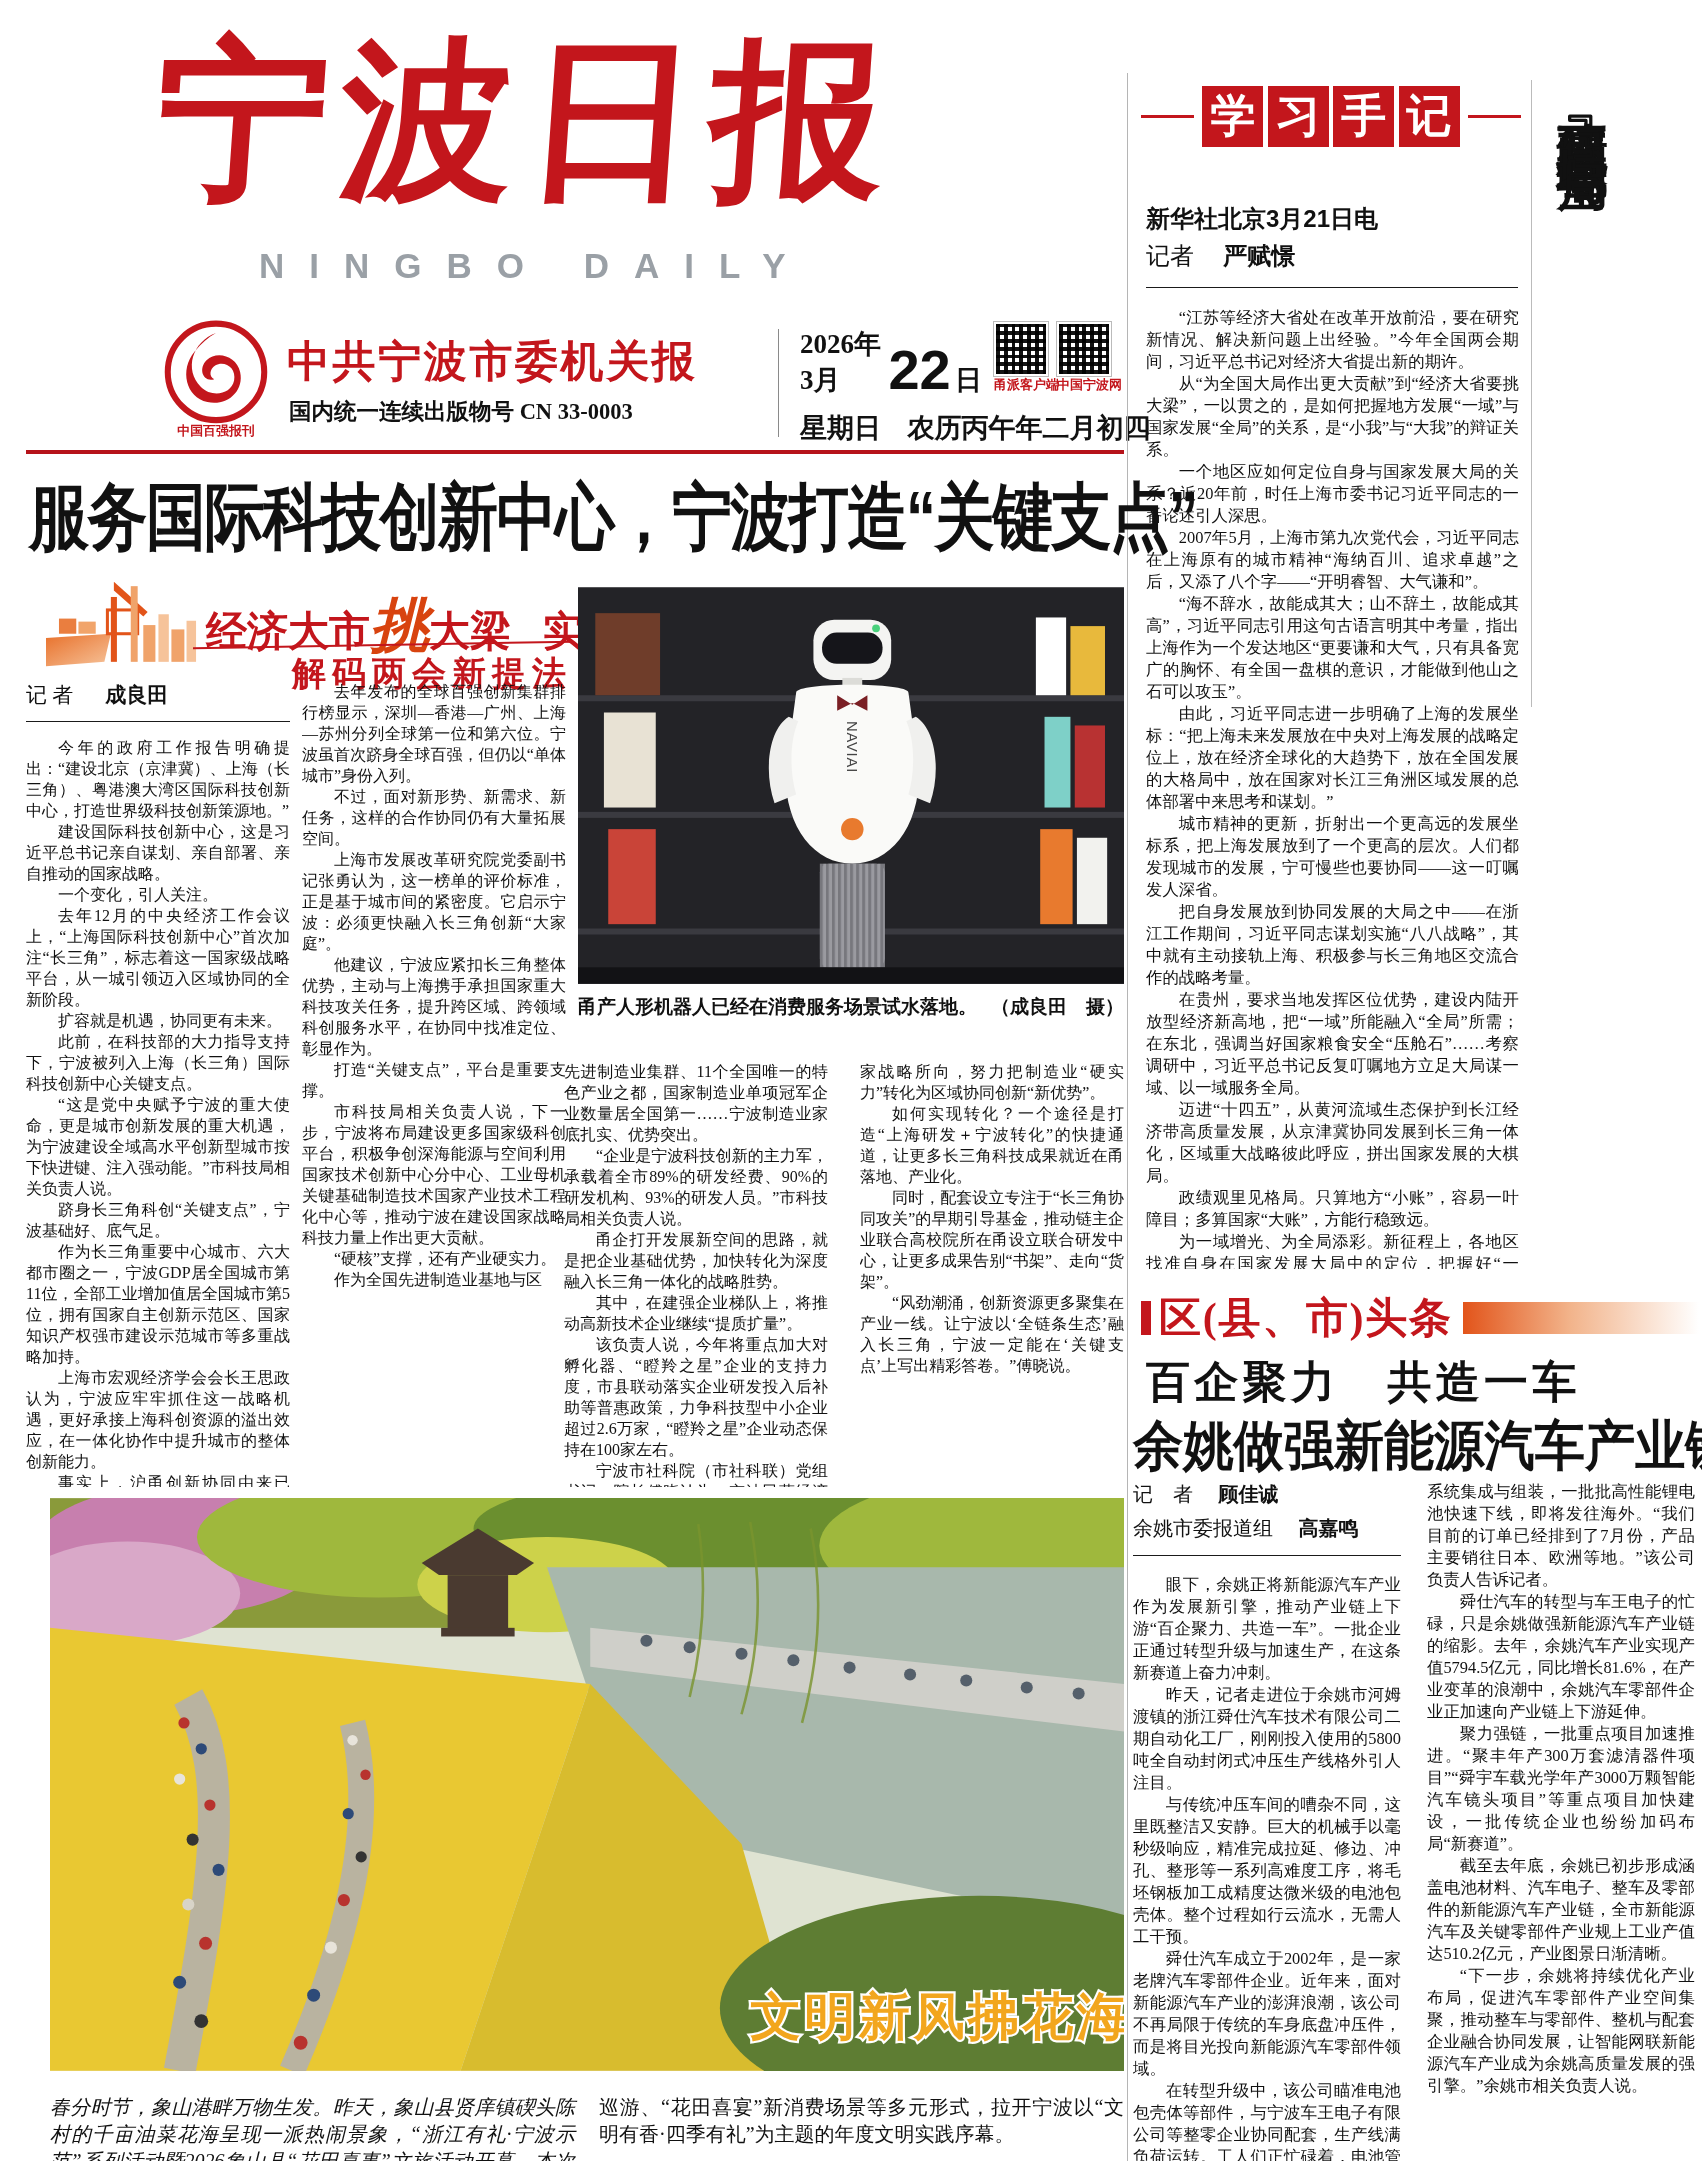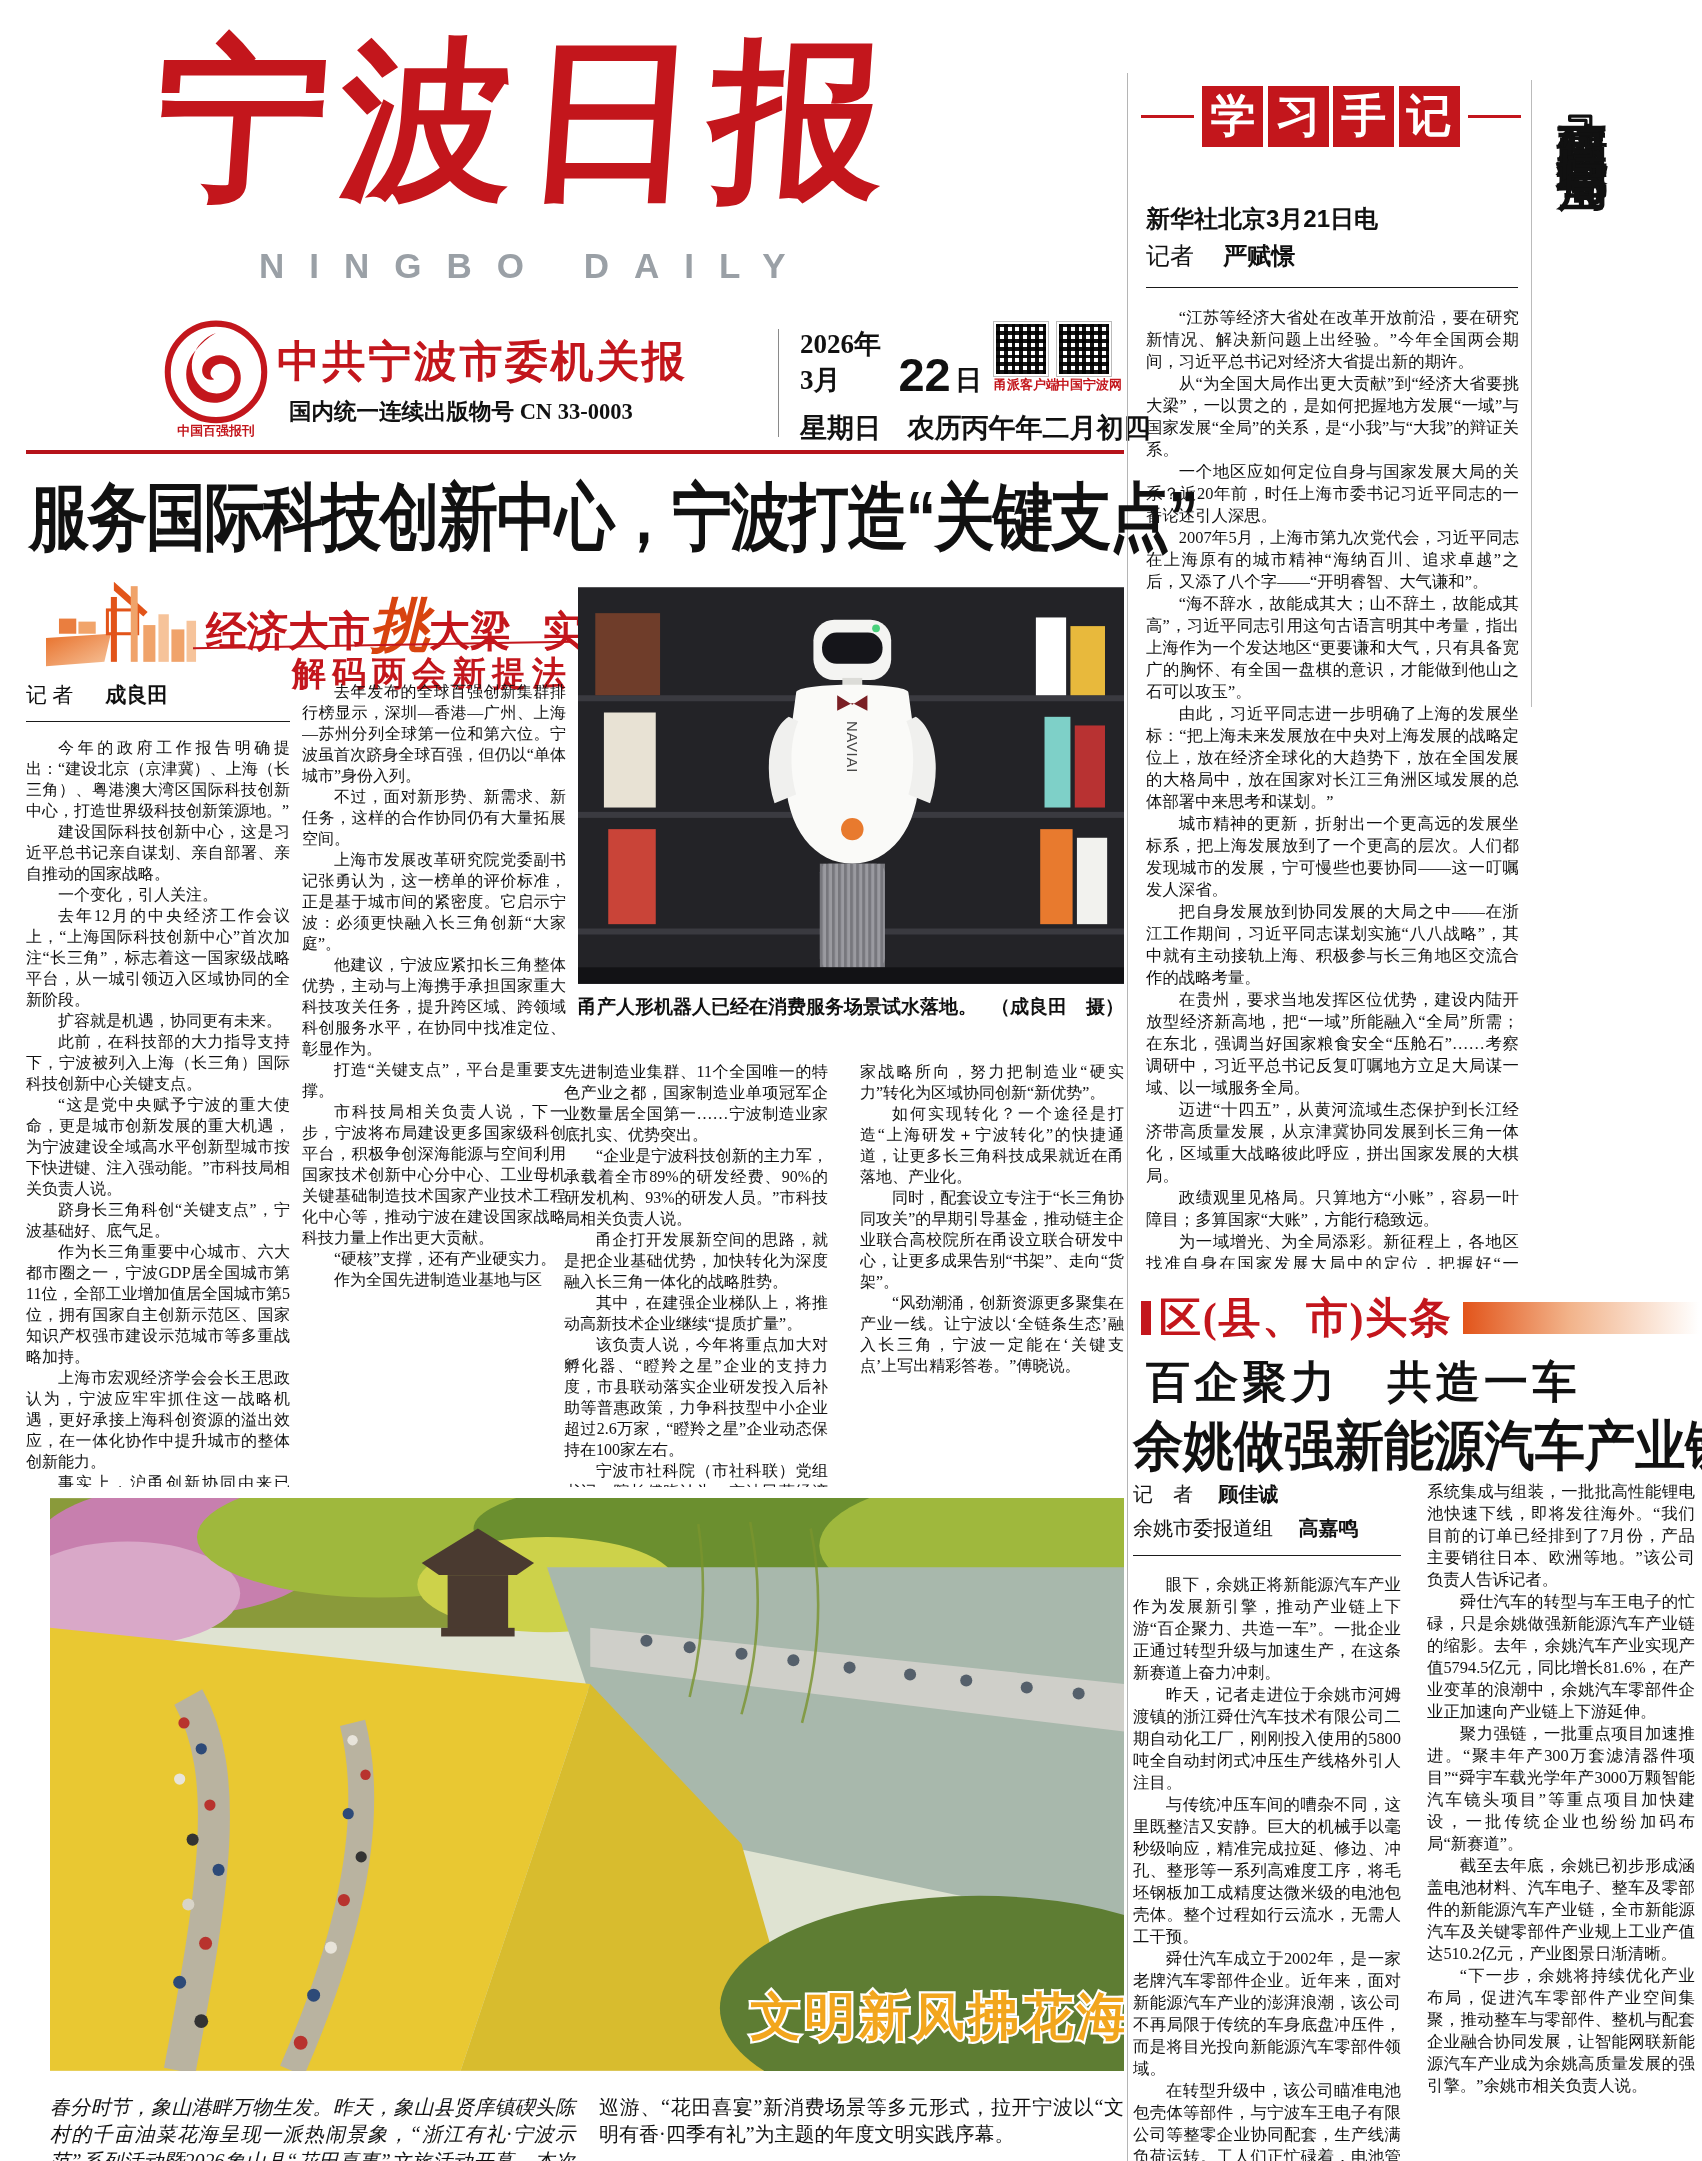--- a/index.html
+++ b/index.html
@@ -10,21 +10,21 @@
   .hairline{background:#1a1a1a;height:1.3px;}
   .vline{width:0.9px;background:#8a8a8a;}
   p.para{margin:0;text-indent:2em;text-align:justify;}
   p.para.noindent{text-indent:0;}
   .colbox{overflow:hidden;font-size:16px;line-height:21px;}
   
   .brand{font-size:173px;font-weight:bold;color:#c3161c;letter-spacing:12px;transform:skewX(-4deg);line-height:1;}
   .brand-en{font-size:35px;font-weight:bold;color:#9aa0a6;letter-spacing:25px;}
   .organ{font-size:43px;font-weight:bold;color:#c3161c;letter-spacing:2.6px;}
   .issn{font-size:22.5px;font-weight:bold;}
-  .date-big{font-size:47px;font-weight:bold;line-height:1;}
+  .date-big{font-size:56px;font-weight:bold;line-height:1;}
   .date-sm{font-size:27px;font-weight:bold;}
   .qr{width:50px;height:50px;border:2.6px solid #fff;outline:0.9px solid #bbb;
       background:repeating-linear-gradient(0deg,rgba(0,0,0,.92) 0 3.9px,transparent 3.9px 7.8px),
                  repeating-linear-gradient(90deg,#111 0 3.9px,#fff 3.9px 7.8px);}
   .qr-label{font-size:13px;color:#c3161c;text-align:center;font-weight:bold;}
   
   .badge-char{display:inline-block;width:61px;height:61px;margin:0 2.2px;background:#c3161c;color:#fff;
               font-weight:bold;font-size:45px;line-height:61px;text-align:center;font-family:"Liberation Serif",serif;}
   .badge-rule{height:3px;background:#c3161c;width:82px;margin-top:29px;}
   .vertical-head{writing-mode:vertical-rl;font-weight:bold;font-size:51px;letter-spacing:3.5px;line-height:1.18;
@@ -51,21 +51,21 @@
 
   <div class="abs brand" style="left:156px;top:35px;">宁波日报</div>
   <div class="abs brand-en sans" style="left:259px;top:246px;">NINGBO DAILY</div>
 
   <svg class="abs" style="left:160px;top:318px;" width="112" height="125" viewBox="0 0 260 290">
     <circle cx="130" cy="125" r="112" fill="none" stroke="#c3161c" stroke-width="14"></circle>
     <path d="M130 35 C75 55 55 120 95 160 C120 185 165 178 172 145 C178 115 150 98 128 110 C115 118 113 136 126 142 C100 150 88 118 108 98 C132 74 178 88 186 125 C196 170 155 205 110 195 C60 184 45 120 80 78 C95 60 112 45 130 35 Z" fill="#c3161c"></path>
     <text x="130" y="272" text-anchor="middle" font-size="30" fill="#c3161c" font-weight="bold">中国百强报刊</text>
   </svg>
 
-  <div class="abs organ sans" style="left:277px;top:333px;">中共宁波市委机关报</div>
+  <div class="abs organ sans" style="left:287px;top:333px;">中共宁波市委机关报</div>
   <div class="abs issn" style="left:289px;top:396px;">国内统一连续出版物号 CN 33-0003</div>
 
   <div class="abs vline" style="left:778px;top:329px;height:108px;"></div>
 
   <div class="abs" style="left:800px;top:326px;width:182px;">
     <div style="display:flex;align-items:flex-end;gap:4.3px;">
       <span class="date-sm">2026年3月</span>
       <span class="date-big sans">22</span>
       <span class="date-sm">日</span>
     </div>

